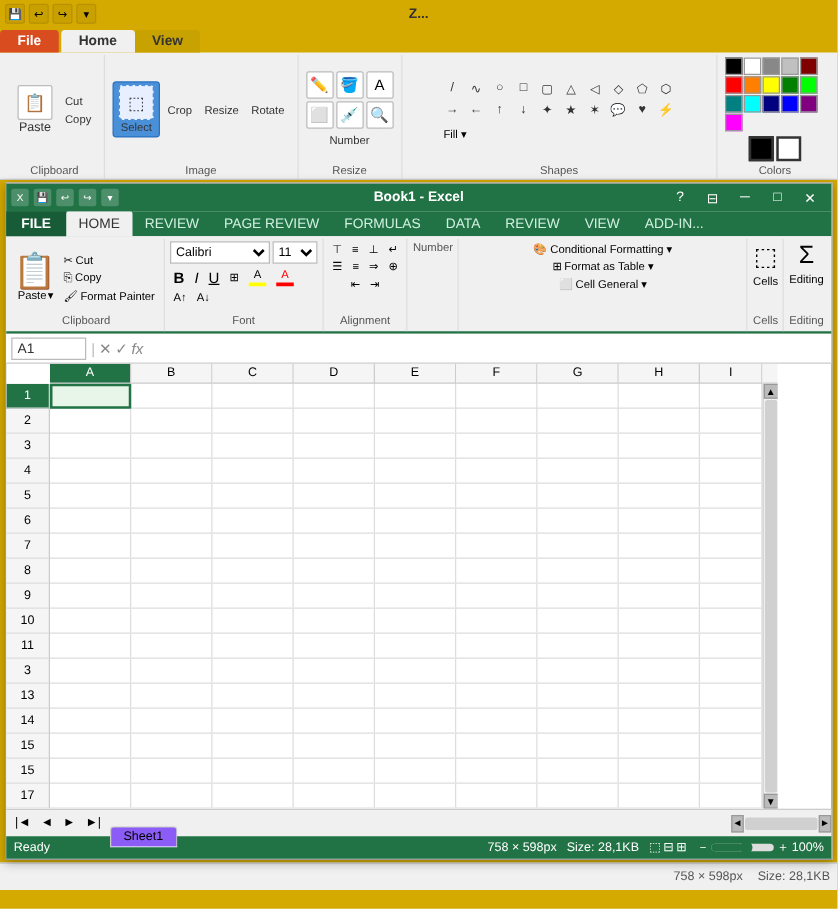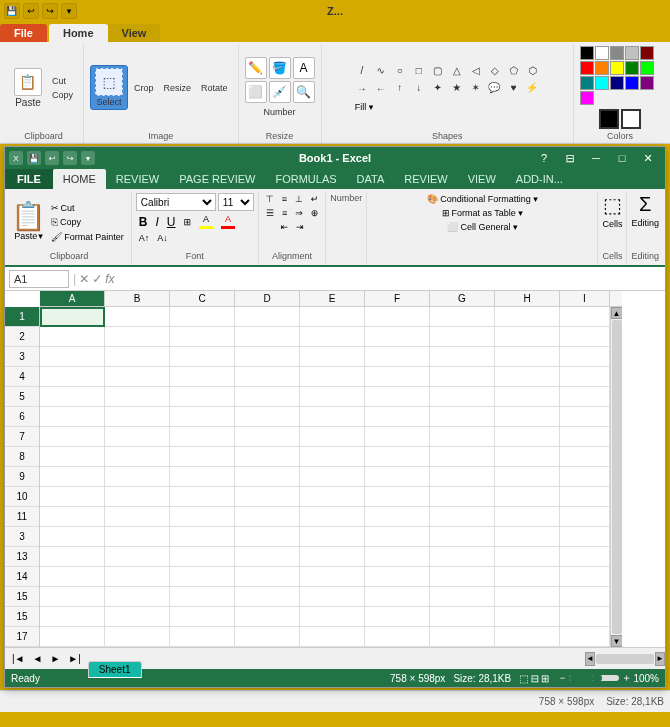--- a/index.html
+++ b/index.html
@@ -292,21 +292,21 @@
     .sheet-tab {
       padding: 2px 10px;
       background: #f0f0f0;
       border: 1px solid #ccc;
       border-bottom: none;
       font-size: 10px;
       cursor: pointer;
       border-radius: 3px 3px 0 0;
     }
     .sheet-tab.active {
-      background: #14b8a6;
+      background: #8b5cf6;
       border-bottom: 1px solid white;
       margin-top: 21px;
     }
   </style>
 </head>
 <body>
 
 <div class="title-bar">
   <div class="title-bar-icons">
     <div class="tb-icon">💾</div>

